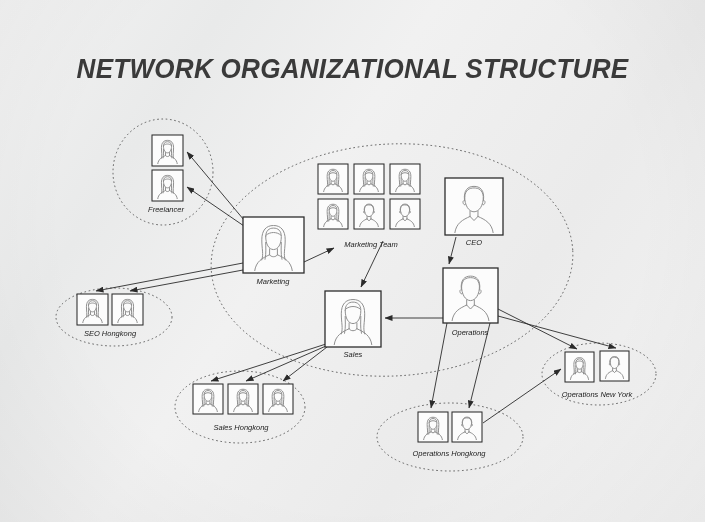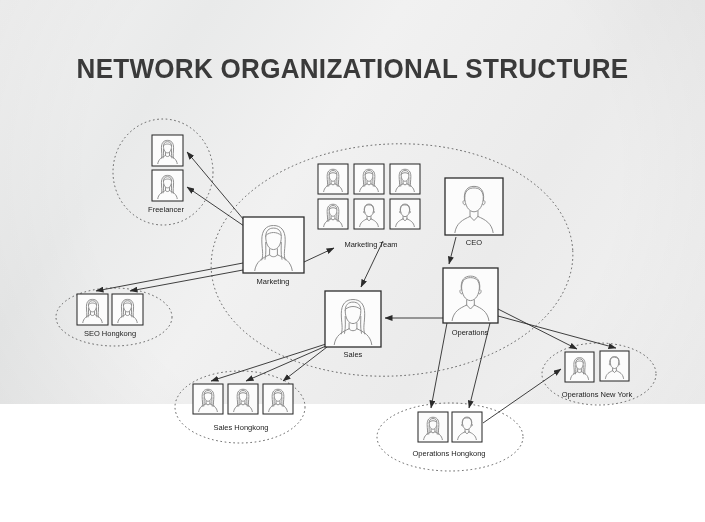--- a/index.html
+++ b/index.html
@@ -1,24 +1,25 @@
 <!DOCTYPE html>
 <html style="--title: #3a3a3a; --line: #2b2b2b; --boxborder: #2d2d2d; --boxfill: #fcfcfc; --iconstroke: #909090; --label: #1c1c1c; --outline: #4f4f4f;"><head>
 <meta charset="utf-8">
 <style>
   html,body{margin:0;padding:0;}
   body{
     width:705px;height:522px;overflow:hidden;
     font-family:"Liberation Sans","DejaVu Sans",sans-serif;
   }
   .canvas{
-    position:relative;width:705px;height:404px;
+    position:relative;width:705px;height:522px;
     background:
       radial-gradient(circle at 50% 42%, rgba(0,0,0,0) 62%, rgba(0,0,0,0.04) 100%),
       linear-gradient(123deg,#f2f2f2 0%,#e9eaea 22%,#f1f1f1 42%,#ebebeb 68%,#f3f3f3 100%);
+    font-style: italic;
   }
   .title{
     position:absolute;left:0;right:0;top:53px;
     text-align:center;
     font-size:28px;font-weight:bold;color:var(--title,#3a3a3a);
     letter-spacing:0.3px;white-space:nowrap;
     transform:scaleX(0.93);transform-origin:50% 50%;
   }
   svg{position:absolute;left:0;top:0;}
   .outline{fill:none;stroke:var(--outline,#4f4f4f);stroke-width:0.9;stroke-dasharray:1.6 2.7;}

